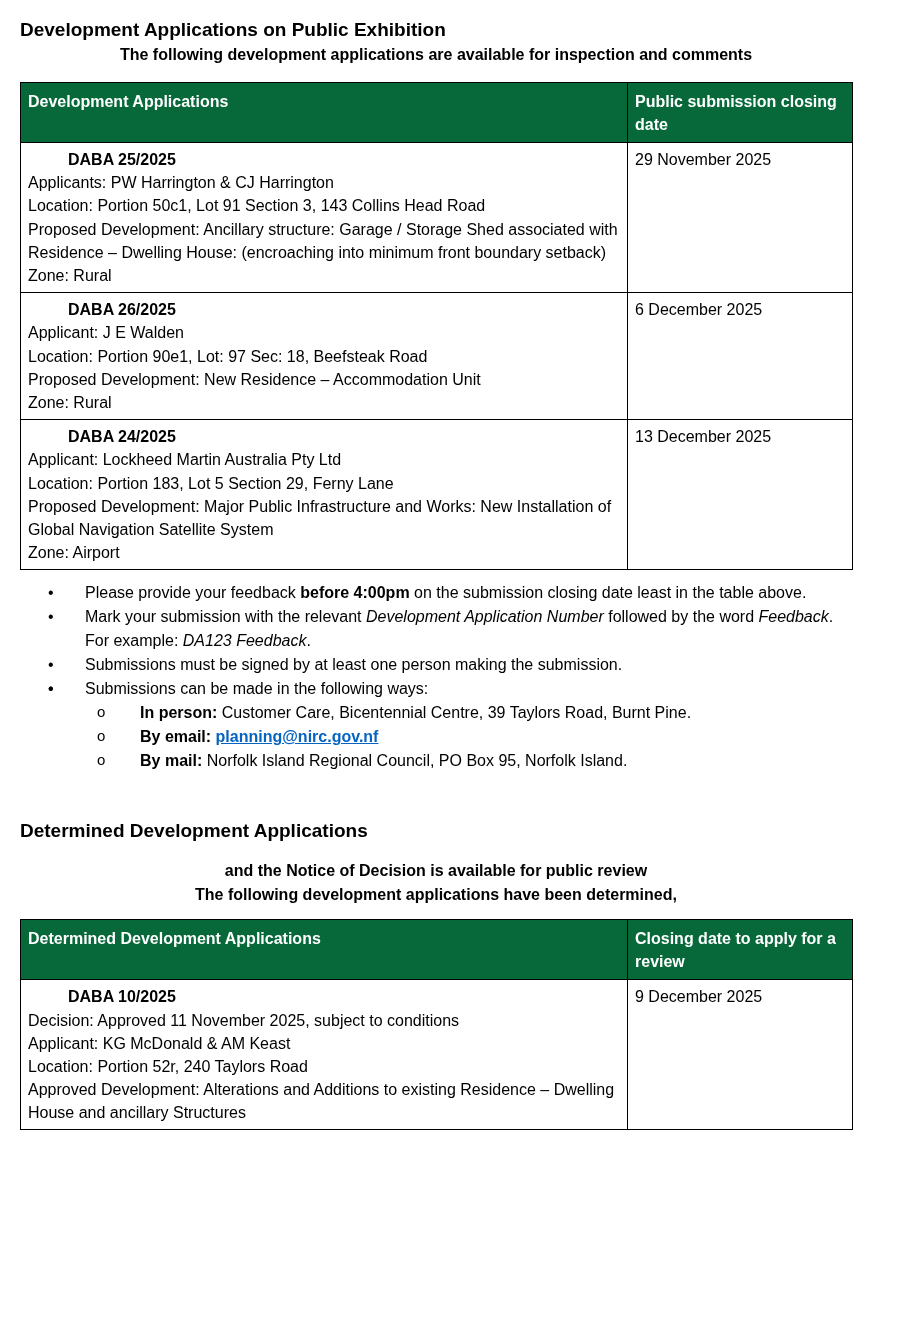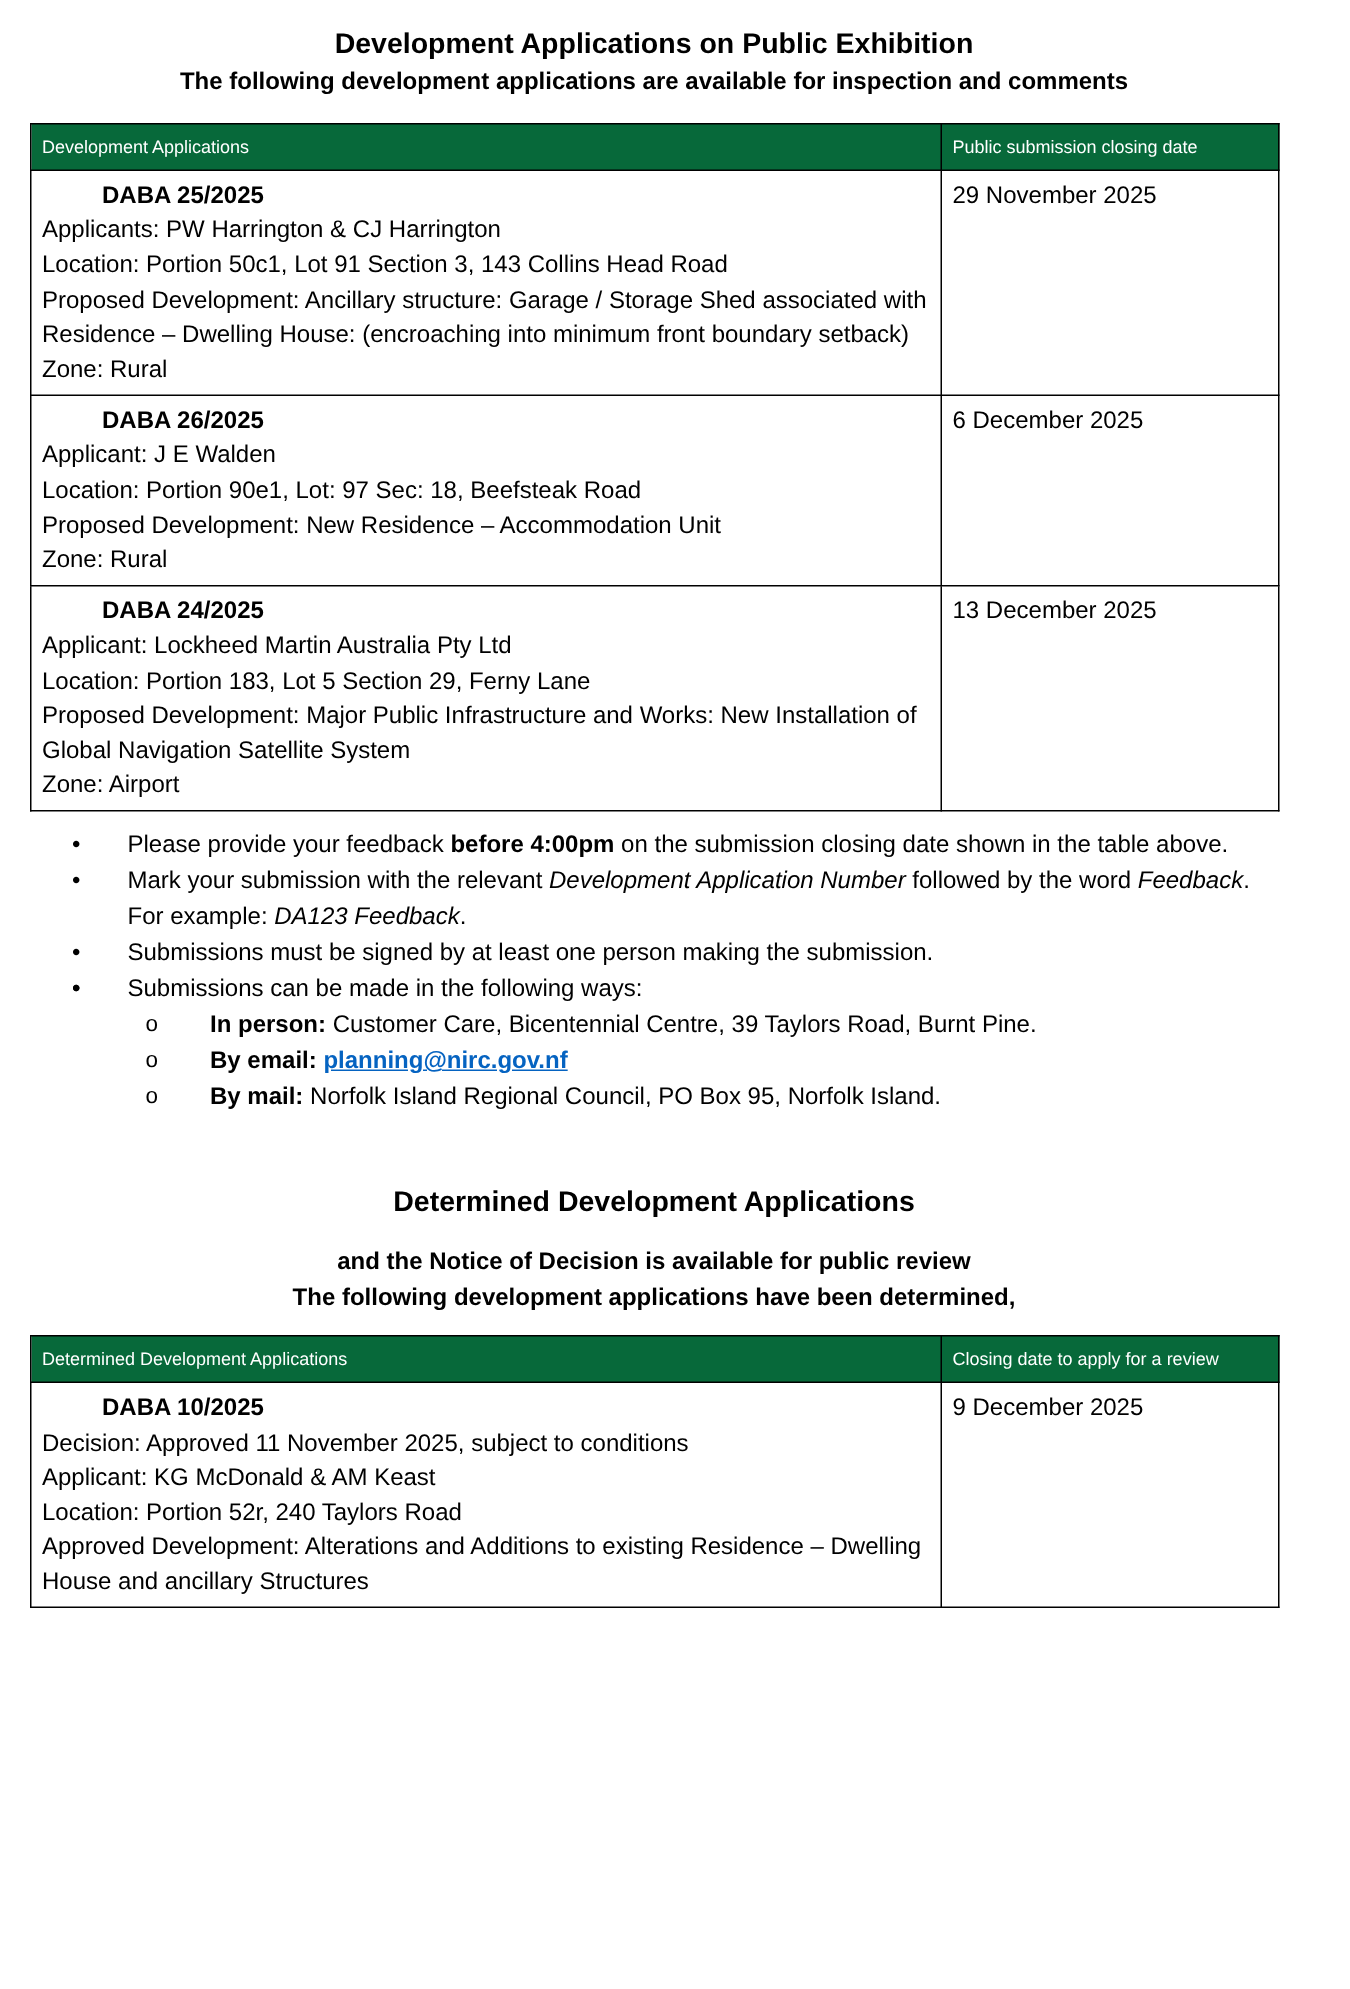--- a/index.html
+++ b/index.html
@@ -8,21 +8,20 @@
     color: #000;
     font-family: "Liberation Sans", sans-serif;
     font-size: 16px;
     -webkit-font-smoothing: antialiased;
   }
   .page { padding: 4px 0 0 20px; width: 832px; }
 
   .title {
     font-size: 19px;
     font-weight: bold;
-    text-align: center;
     margin-top: 14px;
     line-height: 1.3;
   }
   .subtitle {
     font-size: 16px;
     font-weight: bold;
     text-align: center;
     line-height: 1.5;
   }
 
@@ -38,22 +37,22 @@
     border: 1px solid #000;
     vertical-align: top;
     text-align: left;
     padding: 5px 7px;
     line-height: 1.45;
     word-wrap: break-word;
   }
   th {
     background: #07693A;
     color: #ffffff;
-    font-weight: normal;
-    font-size: 12px;
+    font-weight: bold;
+    font-size: 16px;
     padding: 7px 7px 6px 7px;
   }
   .rid { font-weight: bold; margin-left: 40px; }
 
   .intro { margin-top: 30px; line-height: 1.6; }
 
   .blist { margin-top: 11px; line-height: 1.5; }
   .bitem { position: relative; padding-left: 65px; }
   .sitem { position: relative; padding-left: 120px; }
   .mark { position: absolute; left: 28px; top: 0; }
@@ -115,21 +114,21 @@
         </td>
         <td>13 December 2025</td>
       </tr>
     </tbody>
   </table>
 
 
   <div class="blist">
 
     <div class="bitem">
-      <span class="mark">•</span><span>Please provide your feedback </span><b class="lbl">before 4:00pm</b><span> on the submission closing date shown in the table above.</span>
+      <span class="mark">•</span><span>Please provide your feedback </span><b class="lbl">before 4:00pm</b><span> on the submission closing date least in the table above.</span>
     </div>
 
     <div class="bitem">
       <span class="mark">•</span><span>Mark your submission with the relevant </span><i>Development Application Number</i><span> followed by the word </span><i>Feedback</i><span>. For example: </span><i>DA123 Feedback</i><span>.</span>
     </div>
 
     <div class="bitem">
       <span class="mark">•</span><span>Submissions must be signed by at least one person making the submission.</span>
     </div>
 

